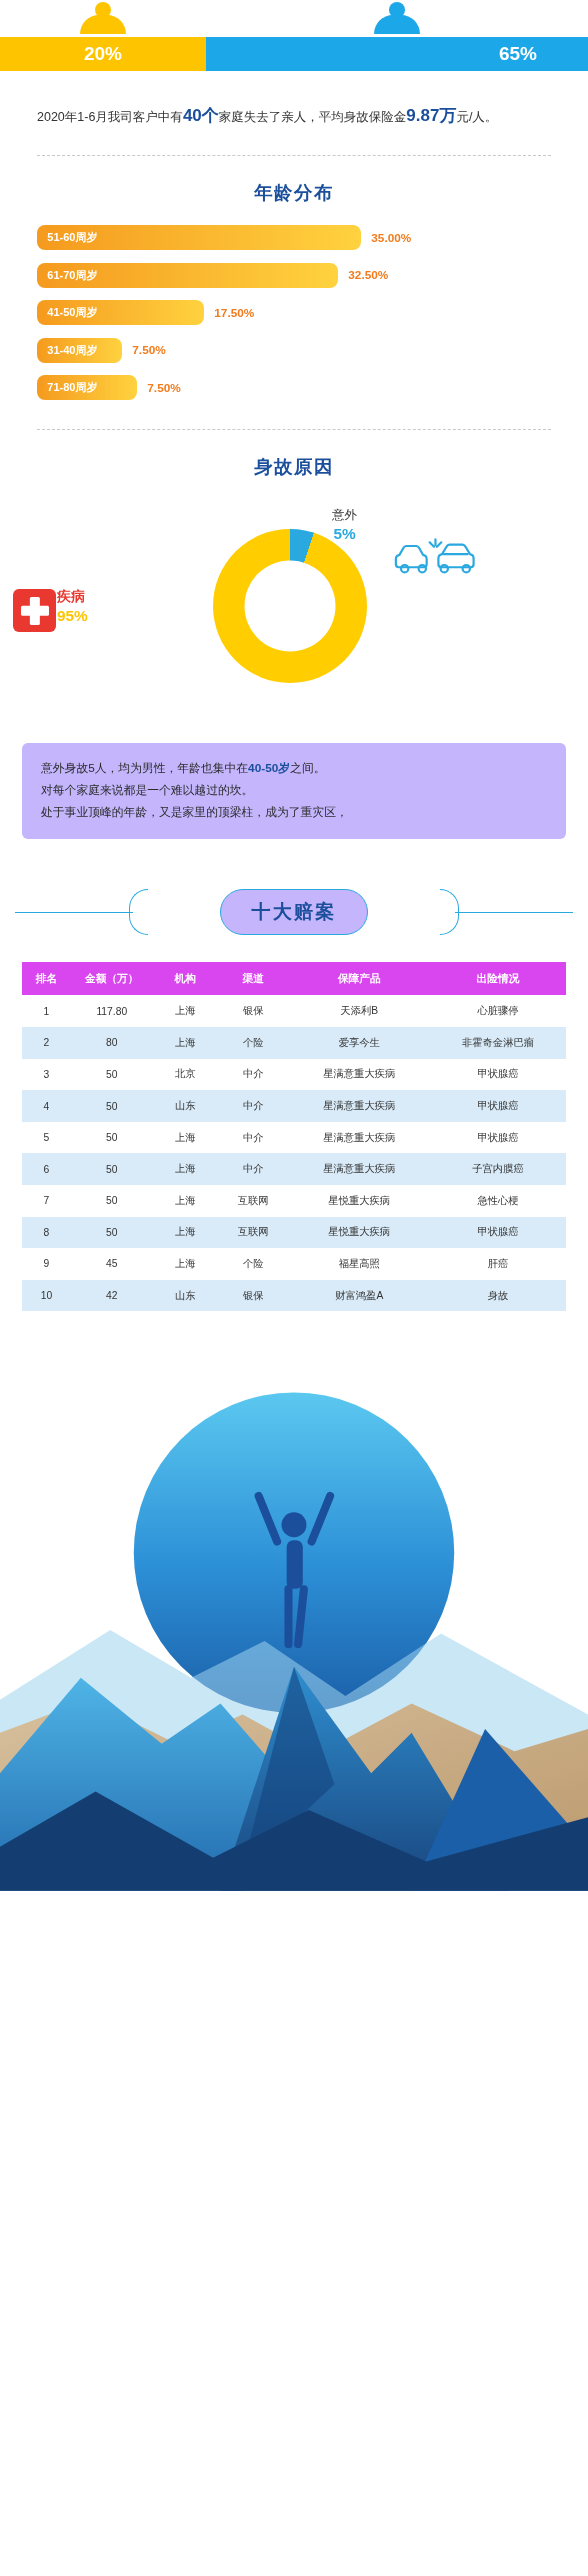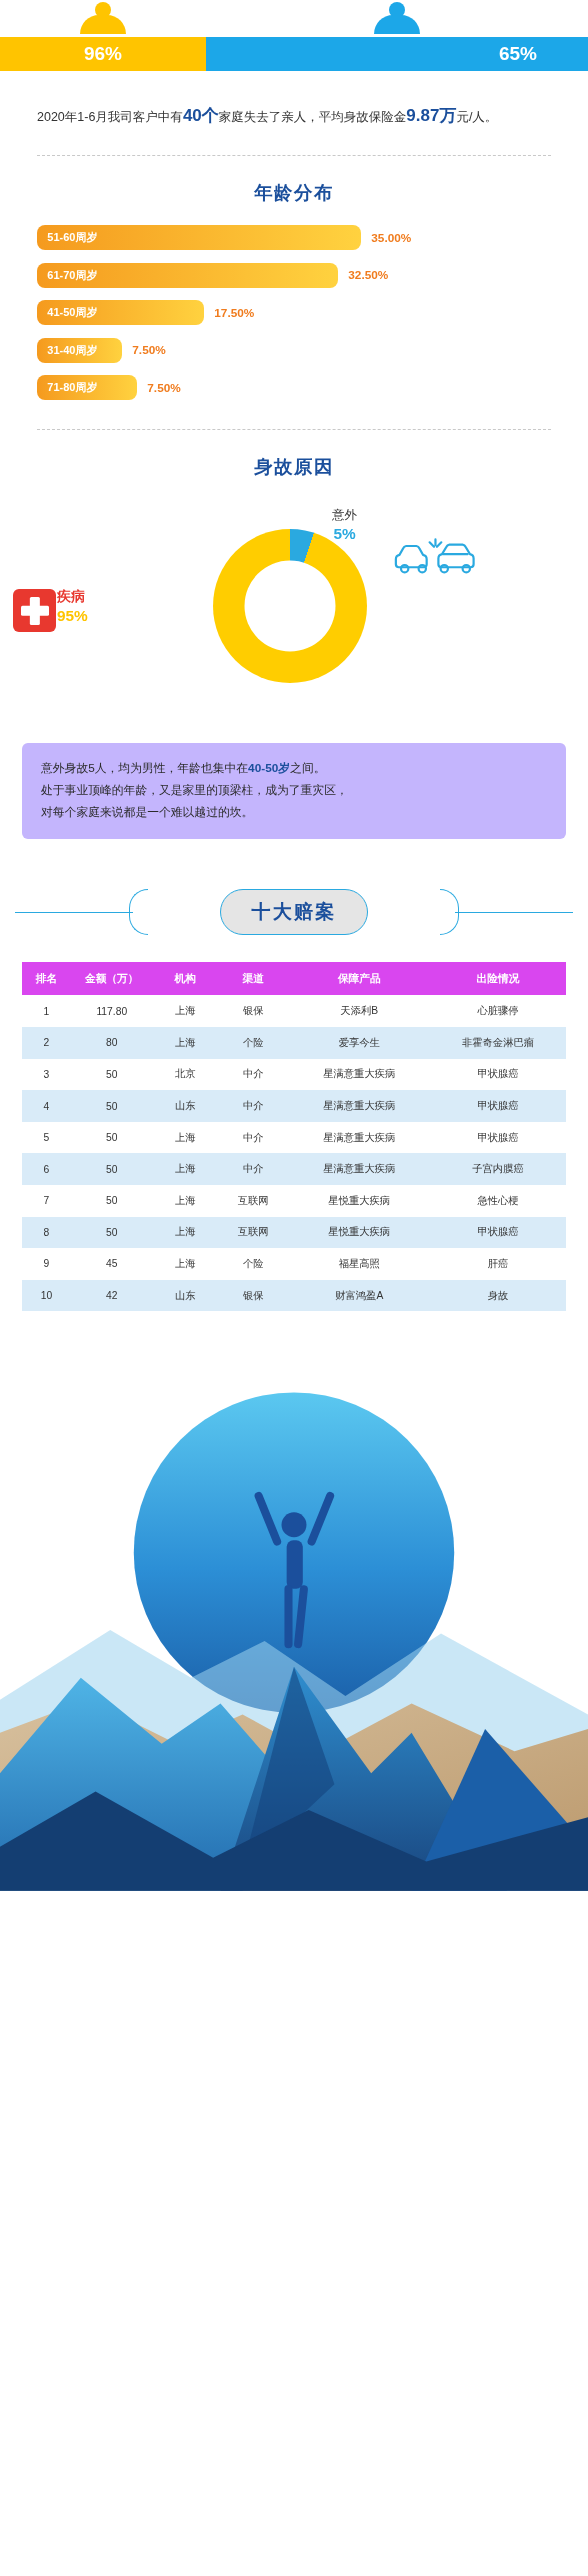--- a/index.html
+++ b/index.html
@@ -262,21 +262,21 @@
   .ornate .brack.l { left: 129px; border-right: none; border-radius: 23.5px 0 0 23.5px; }
   .ornate .brack.r { right: 129px; border-left: none; border-radius: 0 23.5px 23.5px 0; }
   .ornate .pill {
     border: 1.5px solid #2AA9E0;
     border-radius: 26.5px;
     padding: 8.8px 31px;
     font-size: 19px;
     font-weight: bold;
     color: #1B4F9C;
     letter-spacing: 2.2px;
-    background: #e5e5e5;
+    background: #c4b5fd;
     position: relative;
     z-index: 2;
   }
 
   
   .tbl-wrap {
     margin: 19px 22px 0 22px;
   }
   table.claims {
     width: 100%;
@@ -323,21 +323,21 @@
         </div>
       </div>
       <div class="icon-cell right">
         <div class="person-icon icon-blue">
           <div class="head"></div>
             <div class="body"></div>
         </div>
       </div>
     </div>
     <div class="split-bar">
-      <div class="split-seg left">96%</div>
+      <div class="split-seg left">20%</div>
       <div class="split-seg right">65%</div>
     </div>
   </div>
 
   <div class="intro">
     <span>2020年1-6月我司客户中有</span><span class="big">40个</span><span>家庭失去了亲人，平均身故保险金</span><span class="big">9.87万</span><span>元/人。</span>
   </div>
 
   <div class="divider"></div>
 
@@ -400,22 +400,22 @@
     <div class="lbl-illness">
       <div class="n">疾病</div>
       <div class="v">95%</div>
     </div>
   </div>
 
   <div class="note-box">
     <div>
       <span>意外身故5人，均为男性，年龄也集中在</span><b>40-50岁</b><span>之间。</span>
     </div>
+    <div>对每个家庭来说都是一个难以越过的坎。</div>
     <div>处于事业顶峰的年龄，又是家里的顶梁柱，成为了重灾区，</div>
-    <div>对每个家庭来说都是一个难以越过的坎。</div>
   </div>
 
   <div class="ornate">
     <div class="line l"></div>
     <div class="line r"></div>
     <div class="brack l"></div>
     <div class="brack r"></div>
     <div class="pill">十大赔案</div>
   </div>
 

